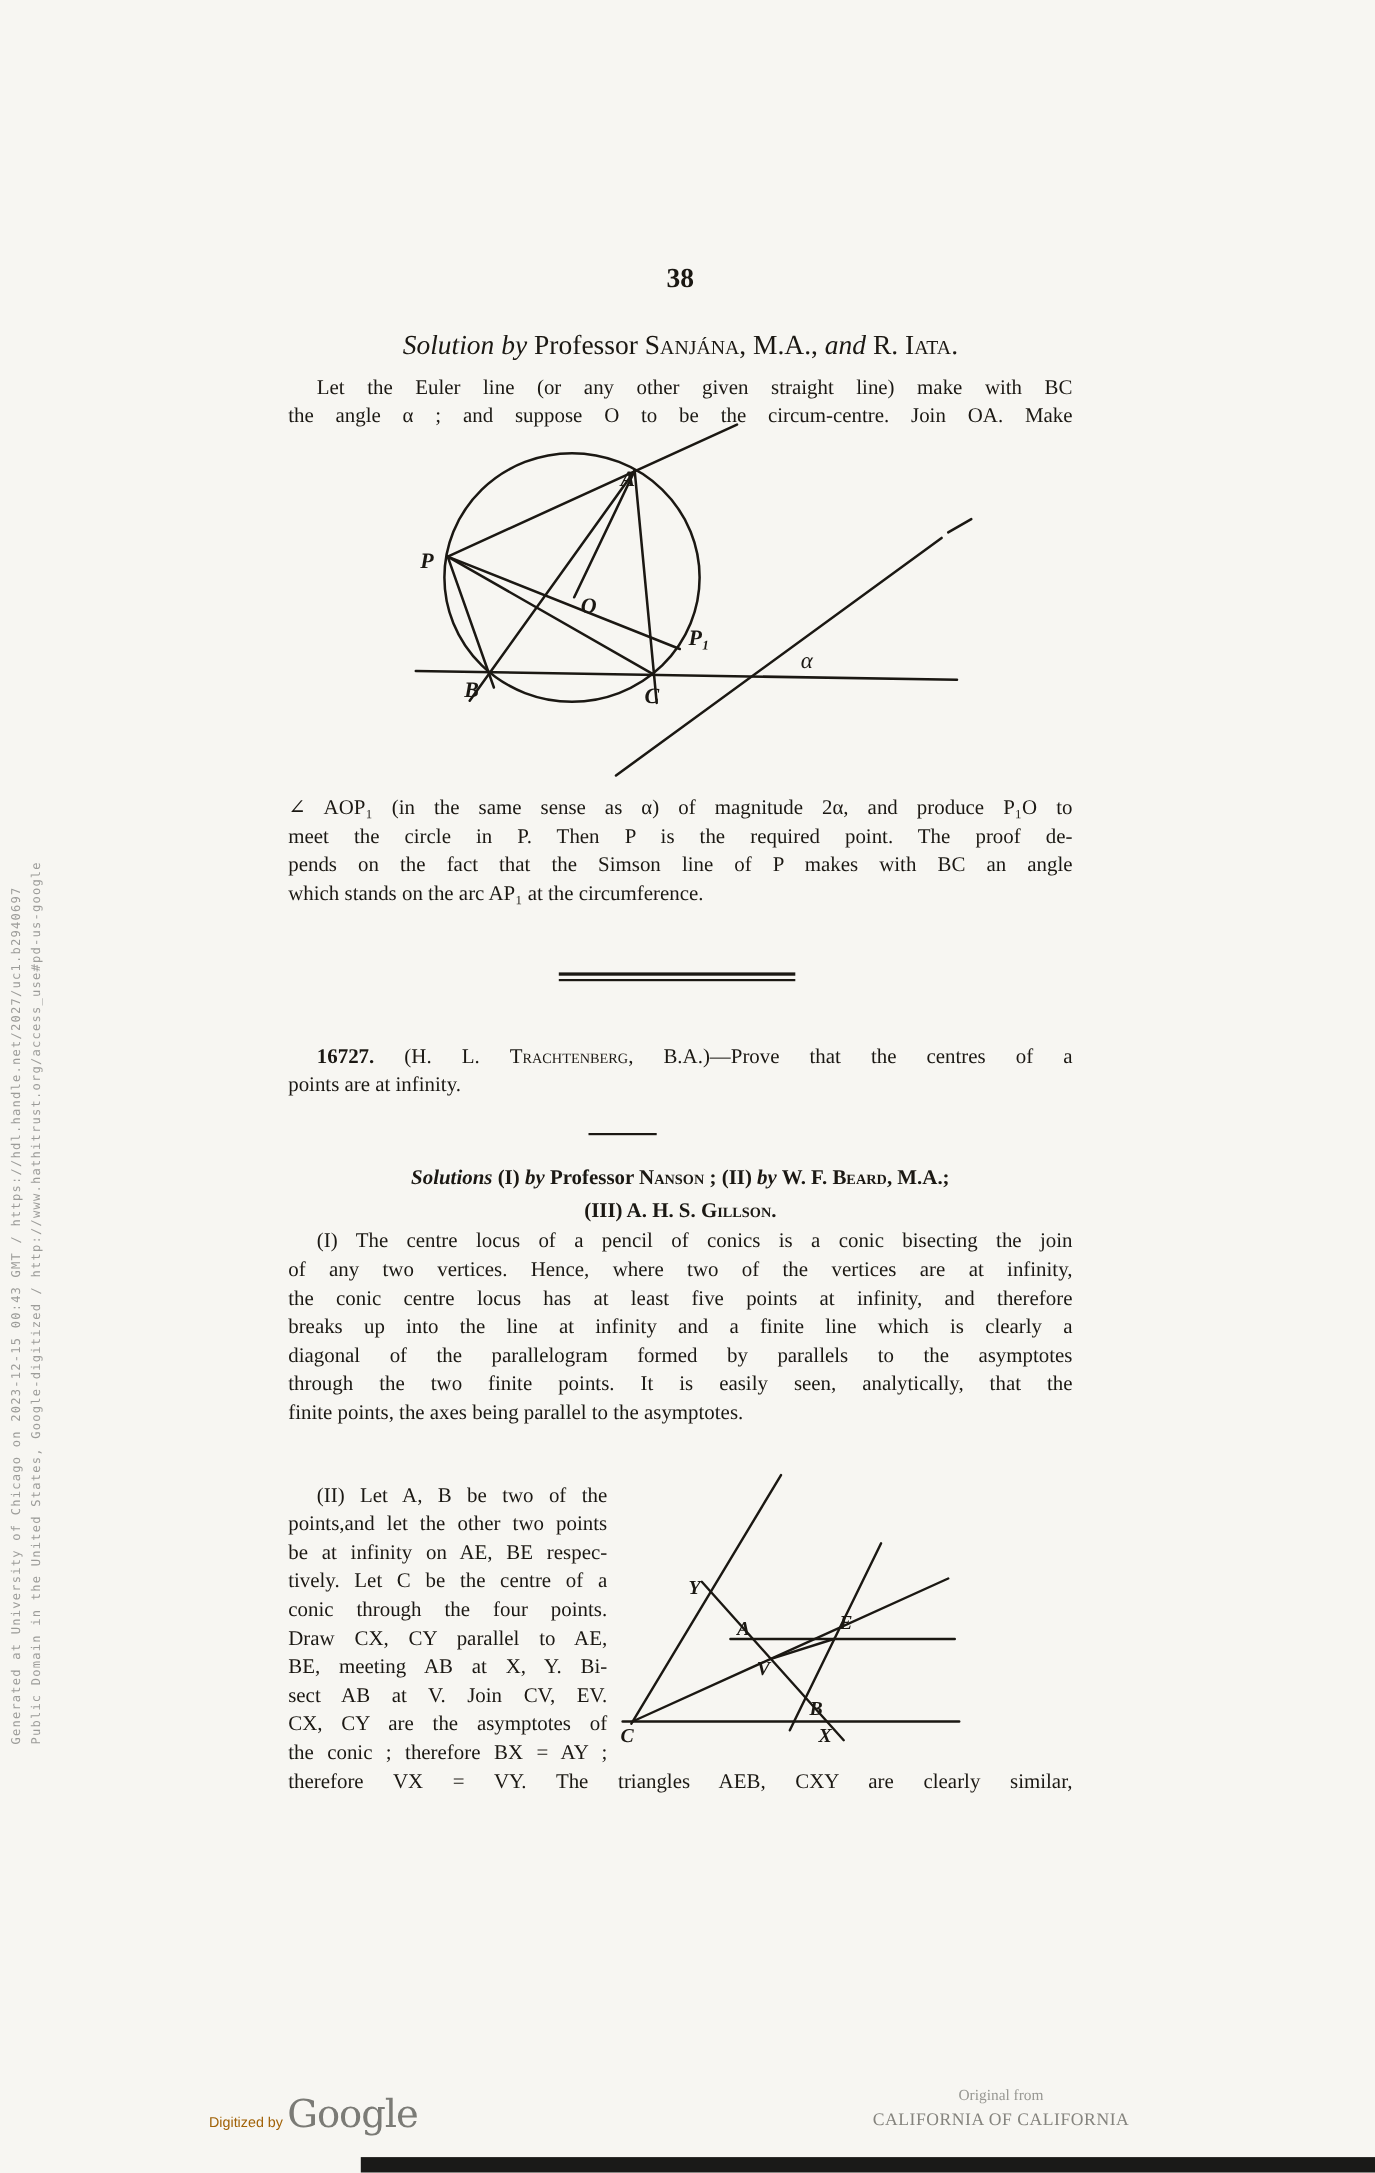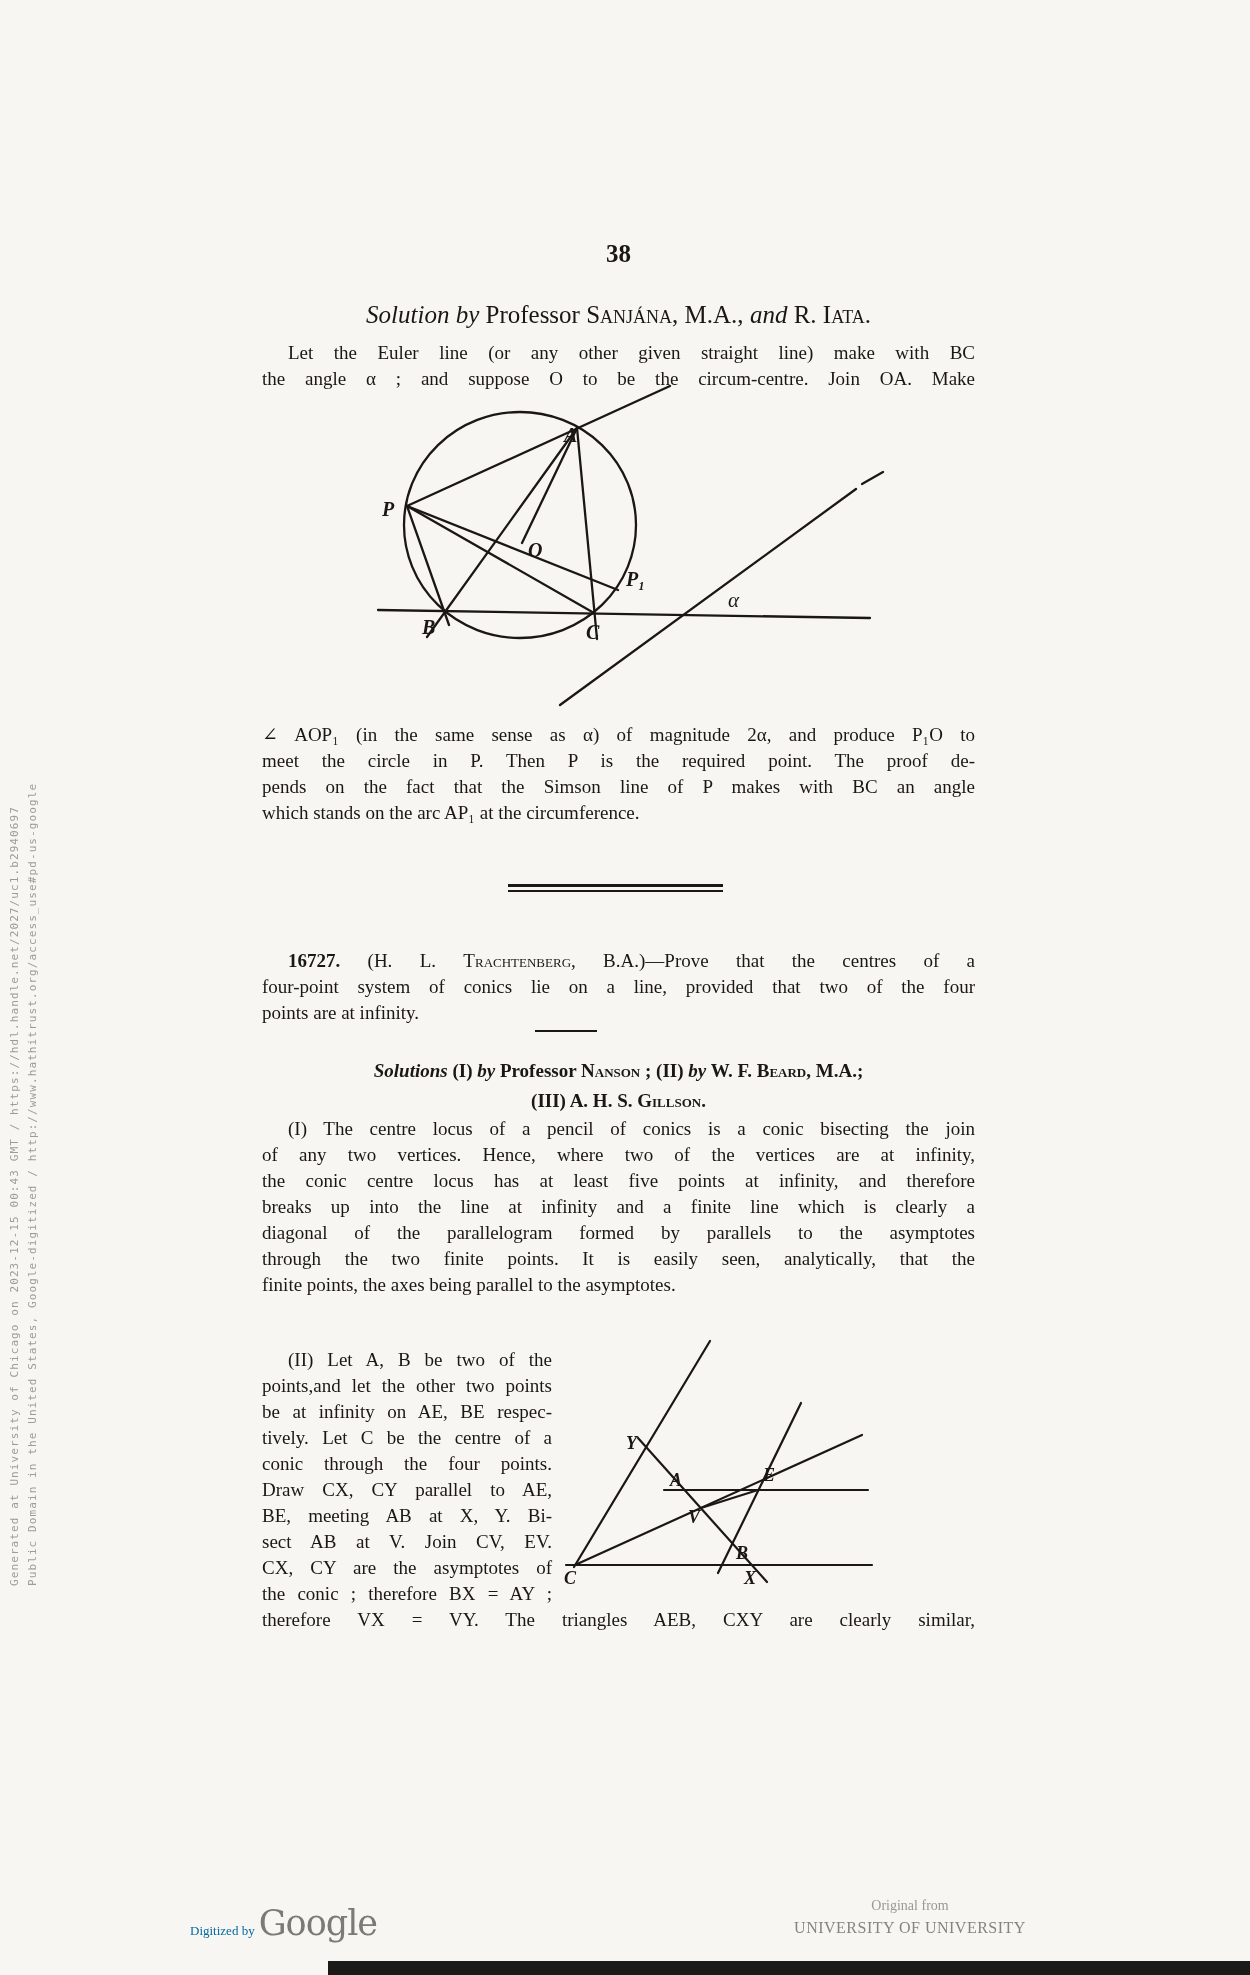--- a/index.html
+++ b/index.html
@@ -44,22 +44,22 @@
 
   .side-line {
     transform-origin:0 0; transform:rotate(-90deg);
     font-family:"DejaVu Sans Mono","Liberation Mono",monospace;
     font-size:11px; letter-spacing:1.1px; color:#9c9c99; white-space:nowrap;
   }
   .side-1 { left:8px;  top:1586px; }
   .side-2 { left:26px; top:1586px; }
 
   .footer-left { left:190px; top:1903px; white-space:nowrap; }
-  .digitized { font-family:Liberation Serif, serif;
-               font-size:13px; color:#0369a1; }
+  .digitized { font-family:Liberation Sans, sans-serif;
+               font-size:13px; color:#a16207; }
   .google-logo { font-family:"DejaVu Serif","Liberation Serif",serif;
                  font-size:35px; color:#7b7b76; letter-spacing:-1px; }
   .footer-right { left:730px; top:1898px; width:360px; text-align:center;
                   font-family:Liberation Serif, serif; }
   .original-from { font-size:14px; color:#989893; }
   .institution   { font-size:16px; color:#85847e; letter-spacing:0.5px; margin-top:5px; }
 
   .bottom-strip { left:328px; top:1961px; width:922px; height:14px; background:#1a1a18; }
 </style>
 </head>
@@ -104,21 +104,20 @@
   <div class="ln j">∠ AOP₁ (in the same sense as α) of magnitude 2α, and produce P₁O to</div>
   <div class="ln j">meet the circle in P.   Then P is the required point.   The proof de-</div>
   <div class="ln j">pends on the fact that the Simson line of P makes with BC an angle</div>
   <div class="ln">which stands on the arc AP₁ at the circumference.</div>
 </div>
 
 <div class="abs double-rule"></div>
 
 <div class="abs para-prob">
   <div class="ln j ind"><span class="b">16727.</span><span>  (H. L. </span><span class="sc">Trachtenberg</span><span>, B.A.)—Prove that the centres of a</span></div>
-  <div class="ln j">four-point system of conics lie on a line, provided that two of the four</div>
   <div class="ln">points are at infinity.</div>
 </div>
 
 <div class="abs short-rule"></div>
 
 <div class="abs byline2 center">
   <div><span class="it">Solutions </span><span>(I) </span><span class="it">by </span><span>Professor </span><span class="sc">Nanson</span><span> ;  (II) </span><span class="it">by</span><span> W. F. </span><span class="sc">Beard</span><span>, M.A.;</span></div>
   <div><span>(III)  A. H. S. </span><span class="sc">Gillson.</span></div>
 </div>
 
@@ -164,16 +163,16 @@
   <text x="184" y="249">X</text>
   <text x="4" y="249">C</text>
 </svg>
 
 <div class="abs footer-left">
   <span class="digitized">Digitized by</span>
   <span class="google-logo">Google</span>
 </div>
 <div class="abs footer-right">
   <div class="original-from">Original from</div>
-  <div class="institution">UNIVERSITY OF UNIVERSITY</div>
+  <div class="institution">CALIFORNIA OF CALIFORNIA</div>
 </div>
 
 <div class="abs bottom-strip"></div>
 
 </body></html>

